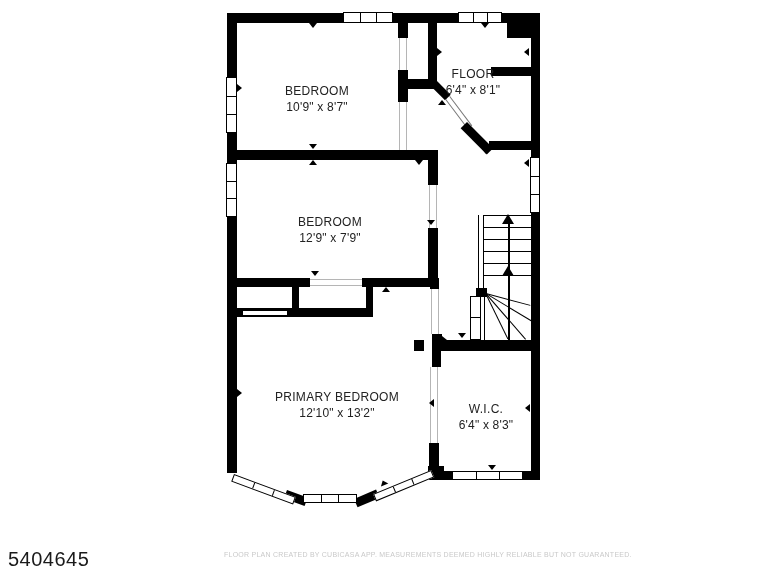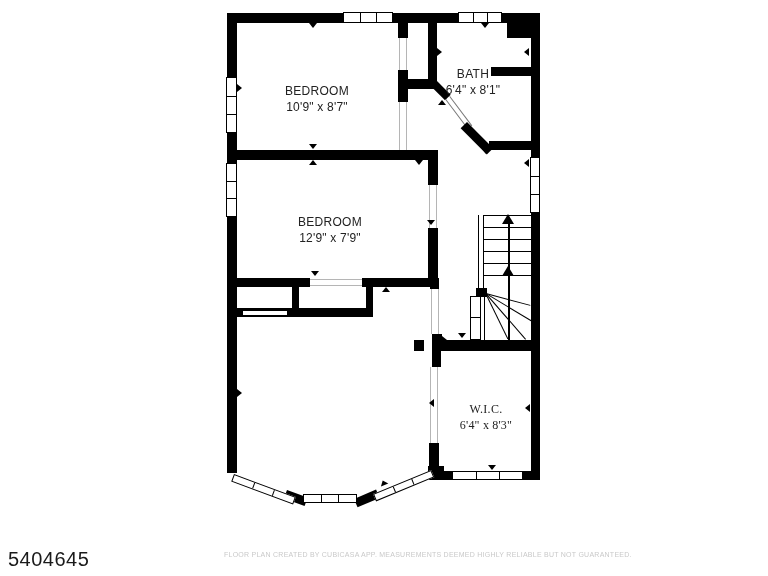--- a/index.html
+++ b/index.html
@@ -137,28 +137,32 @@
   <div class="tri tl" style="left:525px;top:404px;"></div>
   <div class="tri td" style="left:488px;top:465px;"></div>
   <div class="tri td" style="left:482px;top:149px;"></div>
   <div class="tri tu rot" style="left:379px;top:482px;transform:rotate(-23deg);"></div>
 
   <div class="room" style="left:207px;top:83px;">
     <div class="rname">BEDROOM</div>
     <div class="rdims">10'9" x 8'7"</div>
   </div>
   <div class="room" style="left:363px;top:66px;">
-    <div class="rname">BATH</div>
+    <div class="rname">FLOOR</div>
     <div class="rdims">6'4" x 8'1"</div>
   </div>
   <div class="room" style="left:220px;top:214px;">
     <div class="rname">BEDROOM</div>
     <div class="rdims">12'9" x 7'9"</div>
   </div>
-  <div class="room" style="left:376px;top:401px;font-family:Liberation Serif, serif;">
+  <div class="room" style="left:227px;top:389px;">
+    <div class="rname">PRIMARY BEDROOM</div>
+    <div class="rdims">12'10" x 13'2"</div>
+  </div>
+  <div class="room" style="left:376px;top:401px;">
     <div class="rname">W.I.C.</div>
     <div class="rdims">6'4" x 8'3"</div>
   </div>
 
   <div class="listing-id">5404645</div>
   <div class="disclaimer">FLOOR PLAN CREATED BY CUBICASA APP. MEASUREMENTS DEEMED HIGHLY RELIABLE BUT NOT GUARANTEED.</div>
 
 </div>
 
 </body></html>

